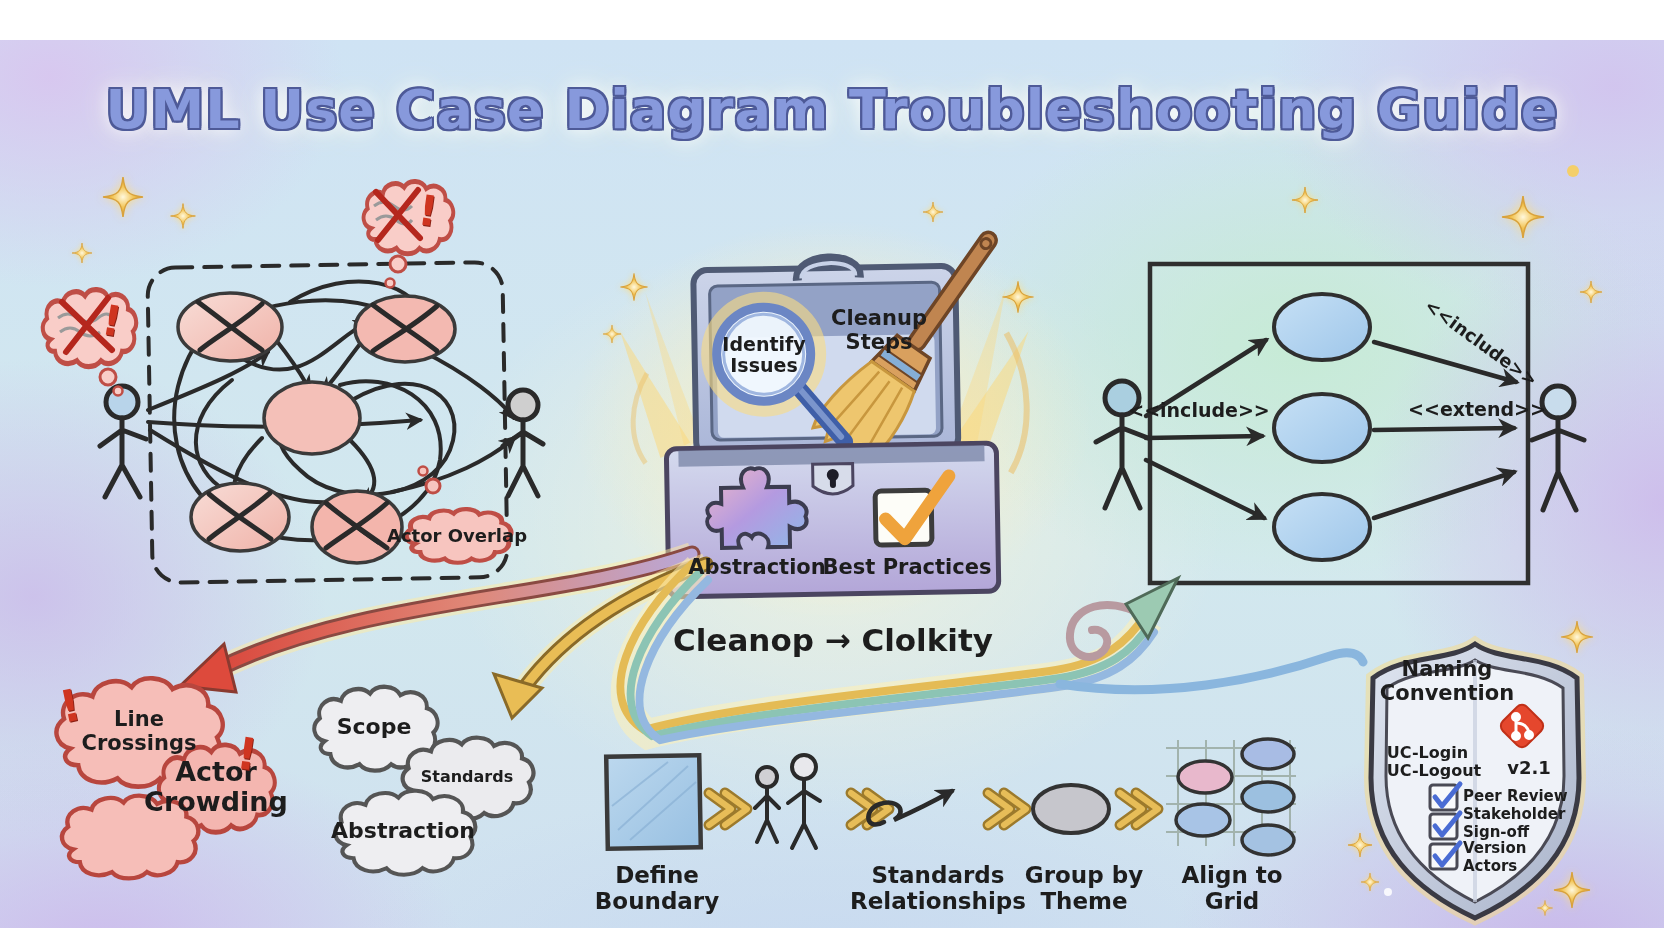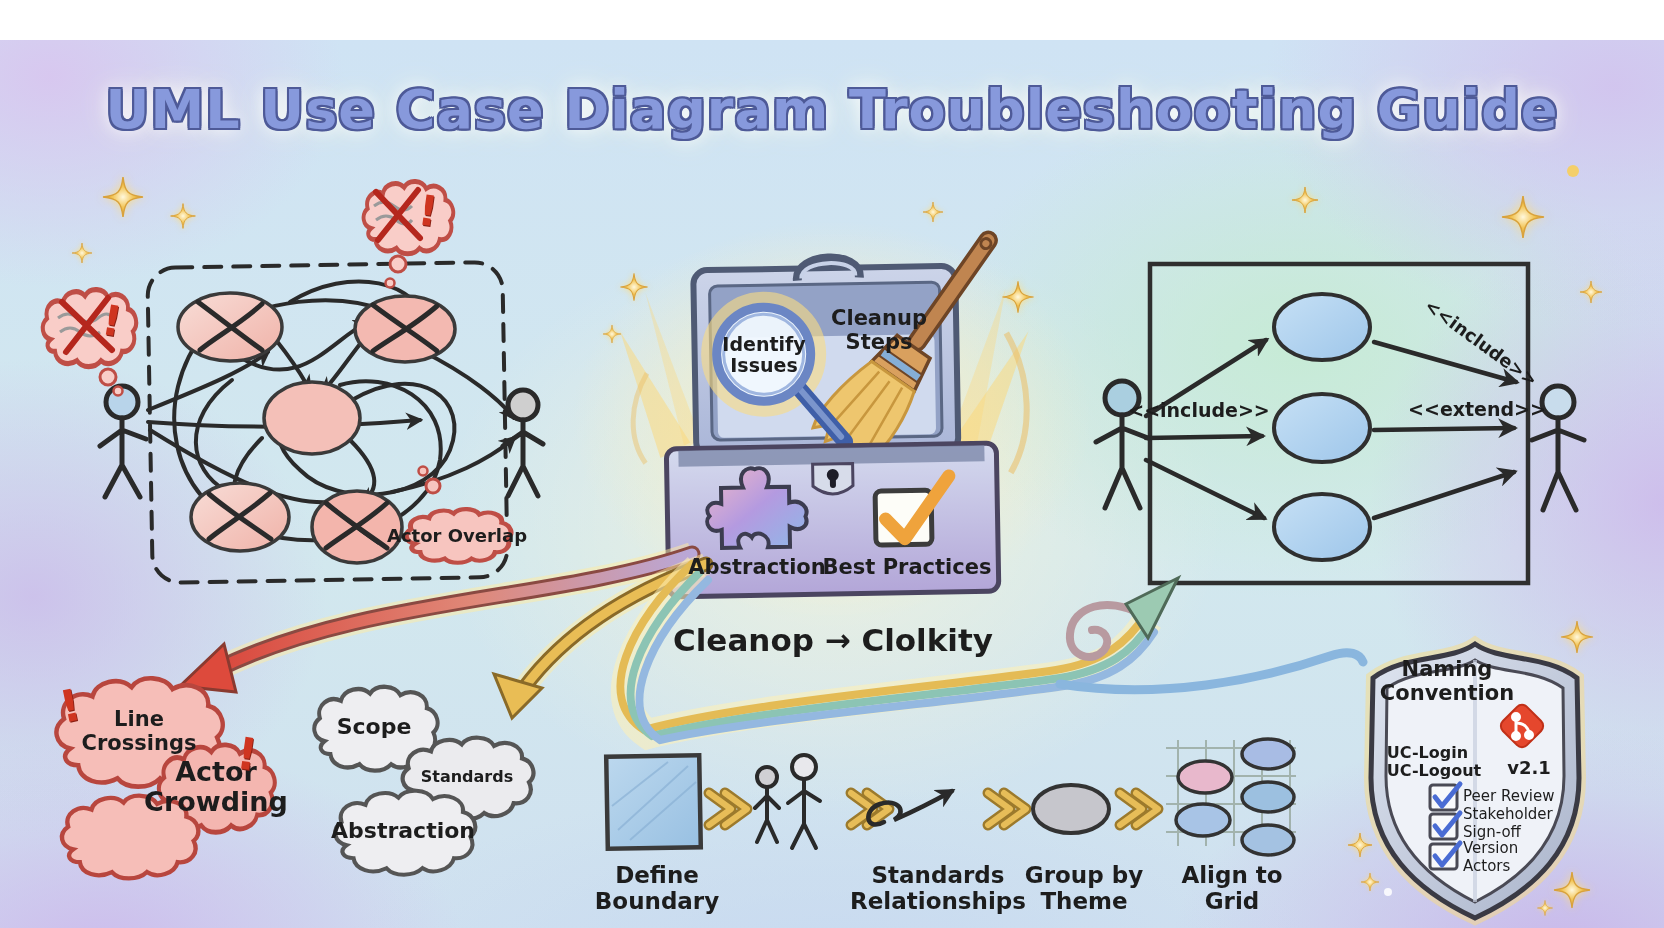--- a/index.html
+++ b/index.html
@@ -12,21 +12,21 @@
       radial-gradient(ellipse 520px 360px at 78% 33%, rgba(195,234,208,.9), rgba(195,234,208,0) 70%),
       radial-gradient(ellipse 420px 340px at 2% 60%, rgba(203,185,234,.8), rgba(203,185,234,0) 70%),
       radial-gradient(ellipse 520px 300px at 6% 98%, rgba(205,185,236,.9), rgba(205,185,236,0) 70%),
       radial-gradient(ellipse 560px 320px at 94% 98%, rgba(201,180,234,.9), rgba(201,180,234,0) 70%),
       radial-gradient(ellipse 700px 260px at 50% 100%, rgba(198,216,240,.8), rgba(198,216,240,0) 70%),
       radial-gradient(ellipse 560px 420px at 50% 52%, rgba(255,247,214,.6), rgba(255,247,214,0) 70%),
       linear-gradient(180deg,#cfe3f4 0%,#d2e8ee 55%,#cfe0f0 100%); margin-top: 40px;}
   svg{position:absolute;left:0;top:0;}
   .lbl{position:absolute;transform:translate(-50%,-50%);font-weight:bold;color:#1d1d1d;
        text-align:center;white-space:pre-line;line-height:1.12;}
-  .lbl-left{position:absolute;transform:translate(0,-50%);font-weight:normal;color:#1d1d1d;
+  .lbl-left{position:absolute;transform:translate(0,-50%);font-weight:bold;color:#1d1d1d;
        text-align:left;white-space:pre-line;line-height:1.18;}
   .title{font-size:54px;letter-spacing:1px;color:#8799dc;white-space:nowrap;
        text-shadow:-2px 0 0 #4e5a98,2px 0 0 #4e5a98,0 -2px 0 #4e5a98,0 2px 0 #4e5a98,
        -2px -2px 0 #4e5a98,2px 2px 0 #4e5a98,-2px 2px 0 #4e5a98,2px -2px 0 #4e5a98,
        0 0 16px rgba(255,255,255,.95),0 0 30px rgba(255,255,230,.8);}
   .redmark{color:#cf3520;text-shadow:1px 1px 0 #8a2014;}
   .sparkle{fill:url(#gGold);stroke:#d9a23c;stroke-width:1.5;filter:drop-shadow(0 0 5px rgba(255,220,120,.9));}
   .ink{stroke:#2a2a2a;fill:none;stroke-linecap:round;}
   .chevD{stroke:#9c7a2c;stroke-width:11;fill:none;stroke-linecap:round;stroke-linejoin:round;}
   .chevG{stroke:#e7bd58;stroke-width:6;fill:none;stroke-linecap:round;stroke-linejoin:round;}

